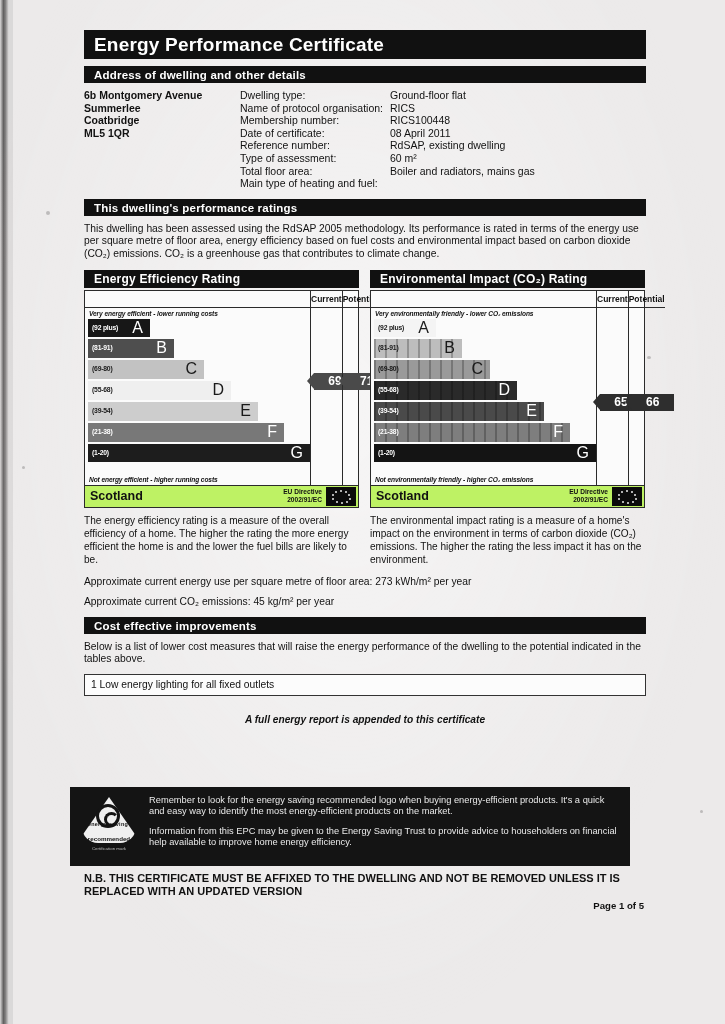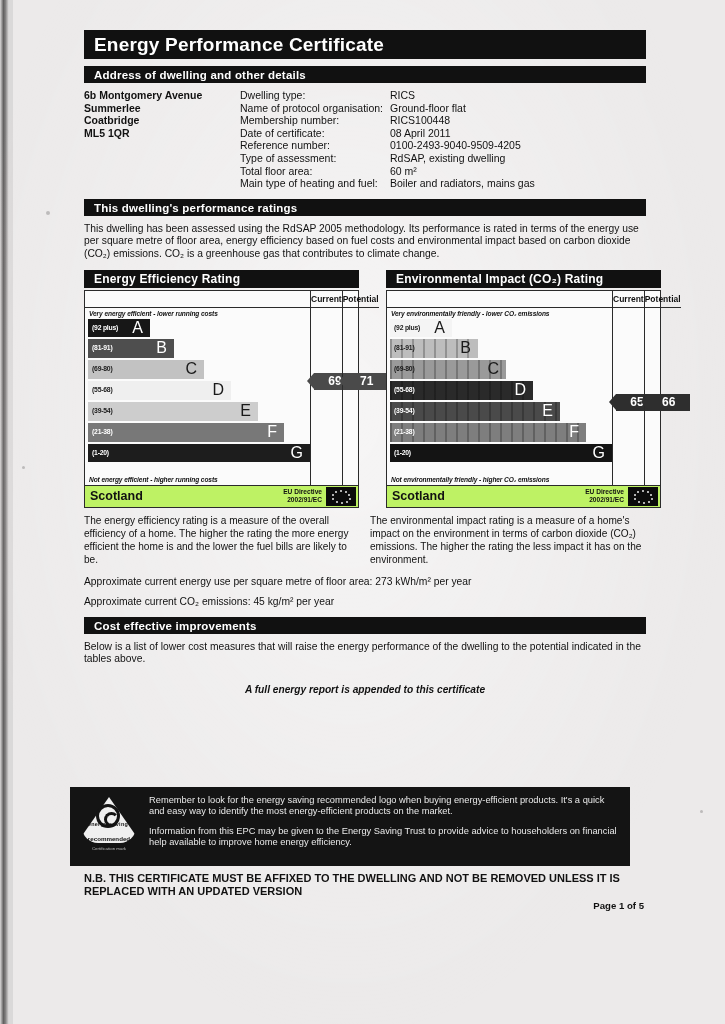--- a/index.html
+++ b/index.html
@@ -34,21 +34,21 @@
   .addr-grid { display:flex; font-size:10.5px; line-height:12.6px; margin-top:6px; }
   .addr-col { width:156px; font-weight:bold; }
   .addr-col div { white-space:nowrap; }
   .det-labels { width:150px; }
   .det-vals { flex:1; }
   .det-labels div, .det-vals div { white-space:nowrap; height:12.6px; }
 
   .para { font-size:10.3px; line-height:12.6px; margin-top:7px; }
 
   
-  .charts { display:flex; gap:27px; margin-top:9px; }
+  .charts { display:flex; gap:11px; margin-top:9px; }
   .chart { width:275px; }
   .chart .bar.sec { font-size:12px; height:18px; line-height:12px; }
   .chartbox { border:1.2px solid #2b2b2b; background:#fbfbfb; margin-top:2px; position:relative;
      height:196px; display:flex; }
   .colband { flex:1; position:relative; }
   .colcur, .colpot { width:46px; border-left:1.2px solid #2b2b2b; position:relative; }
   .colhead { height:17px; border-bottom:1.2px solid #2b2b2b; font-size:8.5px; font-weight:bold;
      text-align:center; line-height:17px; }
   .colband .colhead { border-bottom:1.2px solid #2b2b2b; }
   .capt { font-size:6.6px; font-style:italic; font-weight:bold; padding:2px 0 1px 4px; letter-spacing:-.1px; }
@@ -162,25 +162,24 @@
       <div>Dwelling type:</div>
       <div>Name of protocol organisation:</div>
       <div>Membership number:</div>
       <div>Date of certificate:</div>
       <div>Reference number:</div>
       <div>Type of assessment:</div>
       <div>Total floor area:</div>
       <div>Main type of heating and fuel:</div>
     </div>
     <div class="det-vals">
+      <div>Ground-floor flat</div>
       <div>RICS</div>
-      <div>Ground-floor flat</div>
       <div>RICS100448</div>
       <div>08 April 2011</div>
-      <div>0100-2493-9040-9509-4205</div>
       <div>RdSAP, existing dwelling</div>
       <div>60 m²</div>
       <div>Boiler and radiators, mains gas</div>
     </div>
   </div>
 
   <div class="bar sec" style="margin-top:9px;">This dwelling's performance ratings</div>
   <div class="para">This dwelling has been assessed using the RdSAP 2005 methodology. Its performance is rated in terms of the energy use per square metre of floor area, energy efficiency based on fuel costs and environmental impact based on carbon dioxide (CO₂) emissions. CO₂ is a greenhouse gas that contributes to climate change.</div>
 
   <div class="charts">
@@ -325,20 +324,23 @@
   <div class="expl">
     <div>The energy efficiency rating is a measure of the overall efficiency of a home. The higher the rating the more energy efficient the home is and the lower the fuel bills are likely to be.</div>
     <div>The environmental impact rating is a measure of a home's impact on the environment in terms of carbon dioxide (CO₂) emissions. The higher the rating the less impact it has on the environment.</div>
   </div>
 
   <div class="approx">Approximate current energy use per square metre of floor area: 273 kWh/m² per year</div>
   <div class="approx second">Approximate current CO₂ emissions: 45 kg/m² per year</div>
 
   <div class="bar sec" style="margin-top:10px;">Cost effective improvements</div>
   <div class="para">Below is a list of lower cost measures that will raise the energy performance of the dwelling to the potential indicated in the tables above.</div>
+  <div class="impbox">
+    <span>1 Low energy lighting for all fixed outlets</span>
+  </div>
   <div class="centit">A full energy report is appended to this certificate</div>
 </div>
 
 <div class="estbar">
   <div class="estlogo">
     <div class="tri"></div>
     <div class="spiral"></div>
     <div class="arc">energy saving</div>
     <div class="rec">recommended</div>
     <div class="tm">Certification mark</div>

